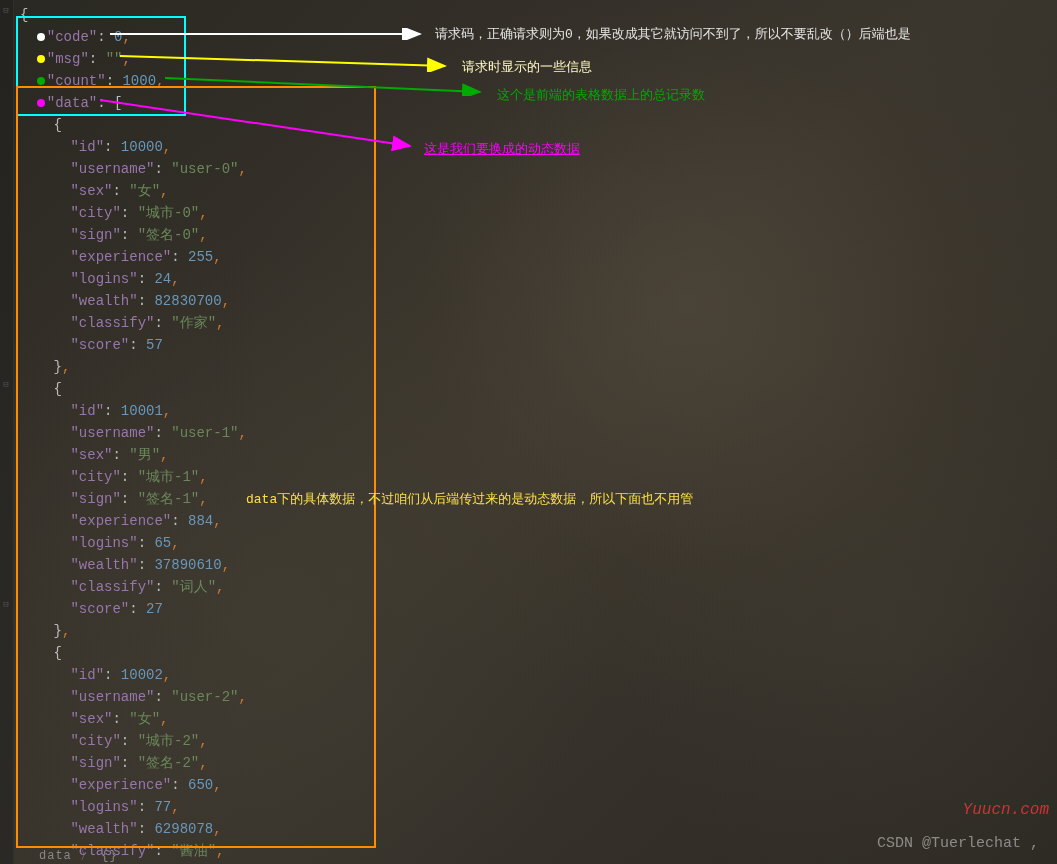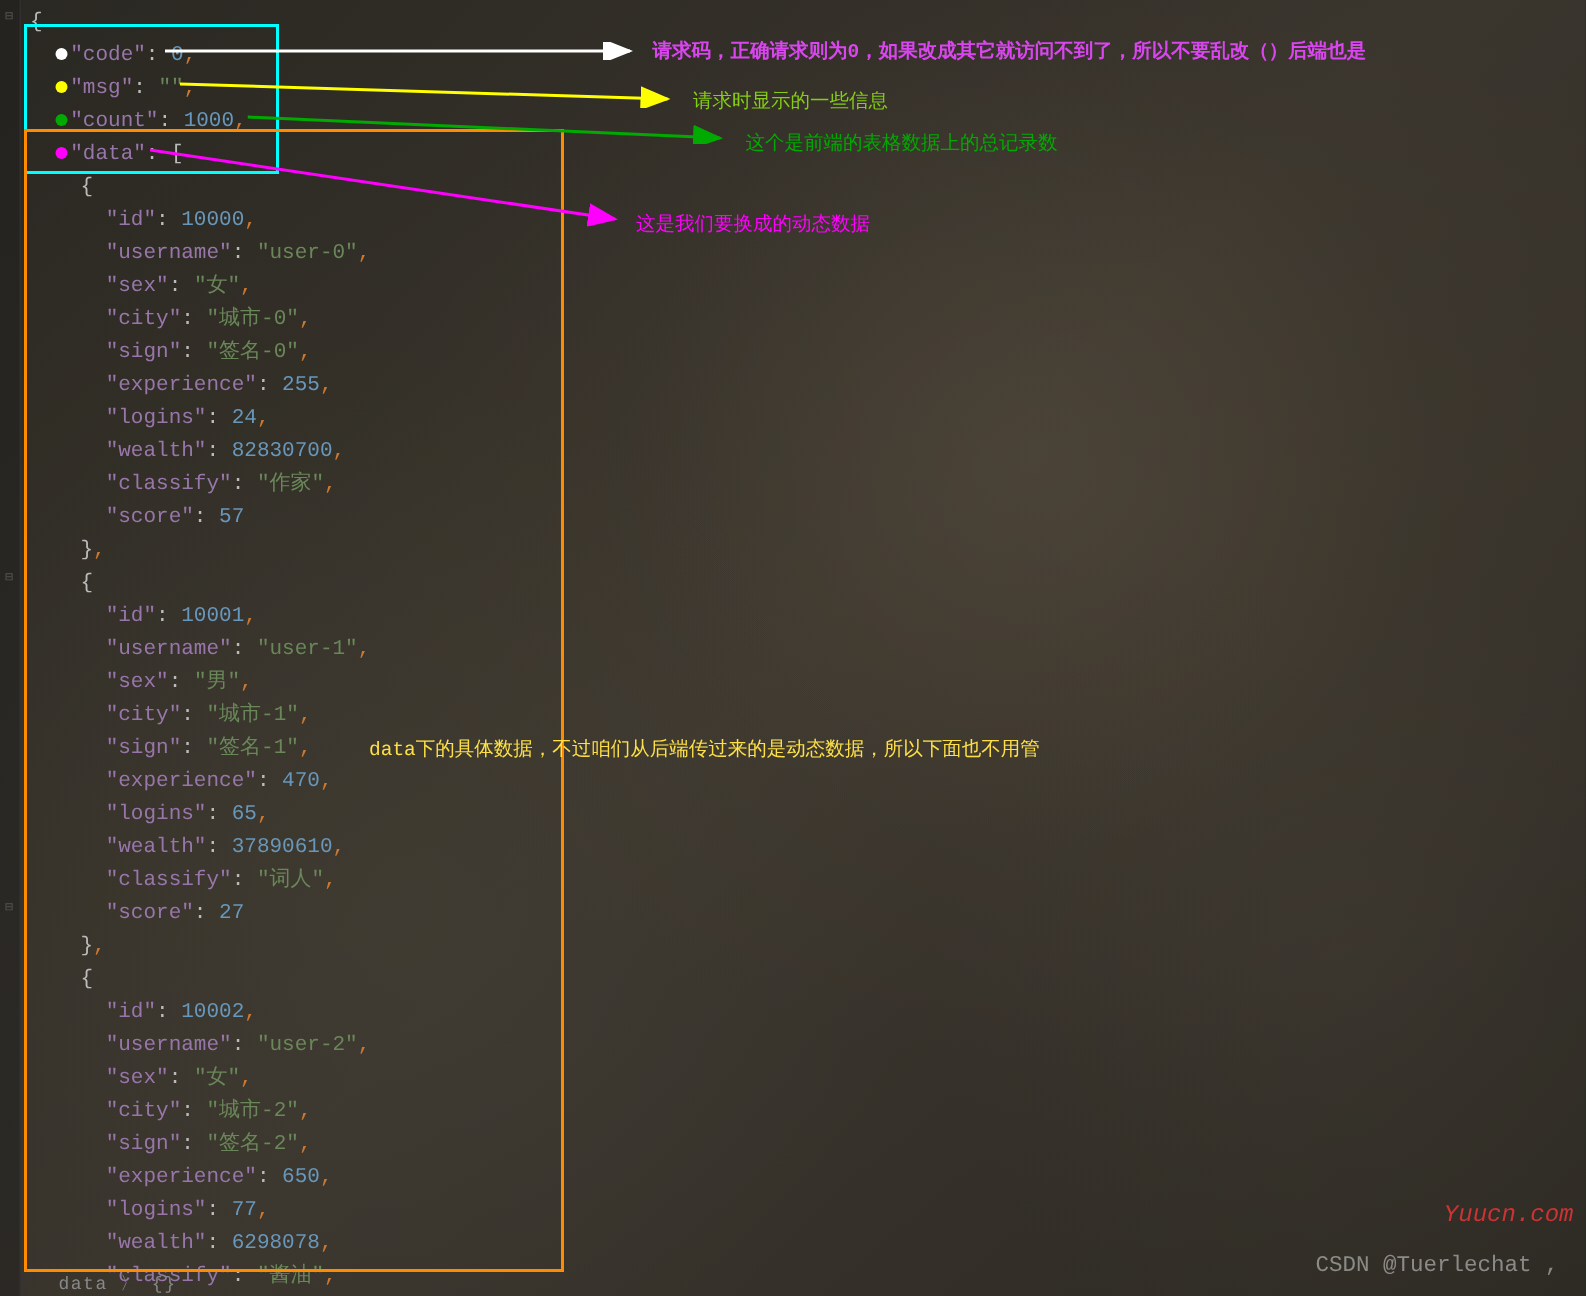--- a/index.html
+++ b/index.html
@@ -102,24 +102,24 @@
     .dot-yellow { background: #ffff00; }
     .dot-green { background: #00aa00; }
     .dot-magenta { background: #ff00ff; }
     
     .annotation {
       position: absolute;
       font-size: 13px;
       z-index: 5;
       white-space: nowrap;
     }
-    .ann-white { color: #d946ef; font-weight: bold; }
-    .ann-yellow { color: #84cc16; }
+    .ann-white { color: #e5e5e5; }
+    .ann-yellow { color: #fef9c3; }
     .ann-green { color: #00aa00; }
-    .ann-magenta { color: #ff00ff; }
+    .ann-magenta { color: #ff00ff; text-decoration: underline; }
     .ann-orange { color: #fde047; }
     
     svg.arrow {
       position: absolute;
       z-index: 4;
       pointer-events: none;
     }
     
     .watermark-right {
       position: absolute;
@@ -180,21 +180,21 @@
   <div class="line">      <span class="key">"wealth"</span><span class="white">: </span><span class="number">82830700</span><span class="punct">,</span></div>
   <div class="line">      <span class="key">"classify"</span><span class="white">: </span><span class="string">"作家"</span><span class="punct">,</span></div>
   <div class="line">      <span class="key">"score"</span><span class="white">: </span><span class="number">57</span></div>
   <div class="line">    <span class="white">}</span><span class="punct">,</span></div>
   <div class="line">    <span class="white">{</span></div>
   <div class="line">      <span class="key">"id"</span><span class="white">: </span><span class="number">10001</span><span class="punct">,</span></div>
   <div class="line">      <span class="key">"username"</span><span class="white">: </span><span class="string">"user-1"</span><span class="punct">,</span></div>
   <div class="line">      <span class="key">"sex"</span><span class="white">: </span><span class="string">"男"</span><span class="punct">,</span></div>
   <div class="line">      <span class="key">"city"</span><span class="white">: </span><span class="string">"城市-1"</span><span class="punct">,</span></div>
   <div class="line">      <span class="key">"sign"</span><span class="white">: </span><span class="string">"签名-1"</span><span class="punct">,</span></div>
-  <div class="line">      <span class="key">"experience"</span><span class="white">: </span><span class="number">470</span><span class="punct">,</span></div>
+  <div class="line">      <span class="key">"experience"</span><span class="white">: </span><span class="number">884</span><span class="punct">,</span></div>
   <div class="line">      <span class="key">"logins"</span><span class="white">: </span><span class="number">65</span><span class="punct">,</span></div>
   <div class="line">      <span class="key">"wealth"</span><span class="white">: </span><span class="number">37890610</span><span class="punct">,</span></div>
   <div class="line">      <span class="key">"classify"</span><span class="white">: </span><span class="string">"词人"</span><span class="punct">,</span></div>
   <div class="line">      <span class="key">"score"</span><span class="white">: </span><span class="number">27</span></div>
   <div class="line">    <span class="white">}</span><span class="punct">,</span></div>
   <div class="line">    <span class="white">{</span></div>
   <div class="line">      <span class="key">"id"</span><span class="white">: </span><span class="number">10002</span><span class="punct">,</span></div>
   <div class="line">      <span class="key">"username"</span><span class="white">: </span><span class="string">"user-2"</span><span class="punct">,</span></div>
   <div class="line">      <span class="key">"sex"</span><span class="white">: </span><span class="string">"女"</span><span class="punct">,</span></div>
   <div class="line">      <span class="key">"city"</span><span class="white">: </span><span class="string">"城市-2"</span><span class="punct">,</span></div>

